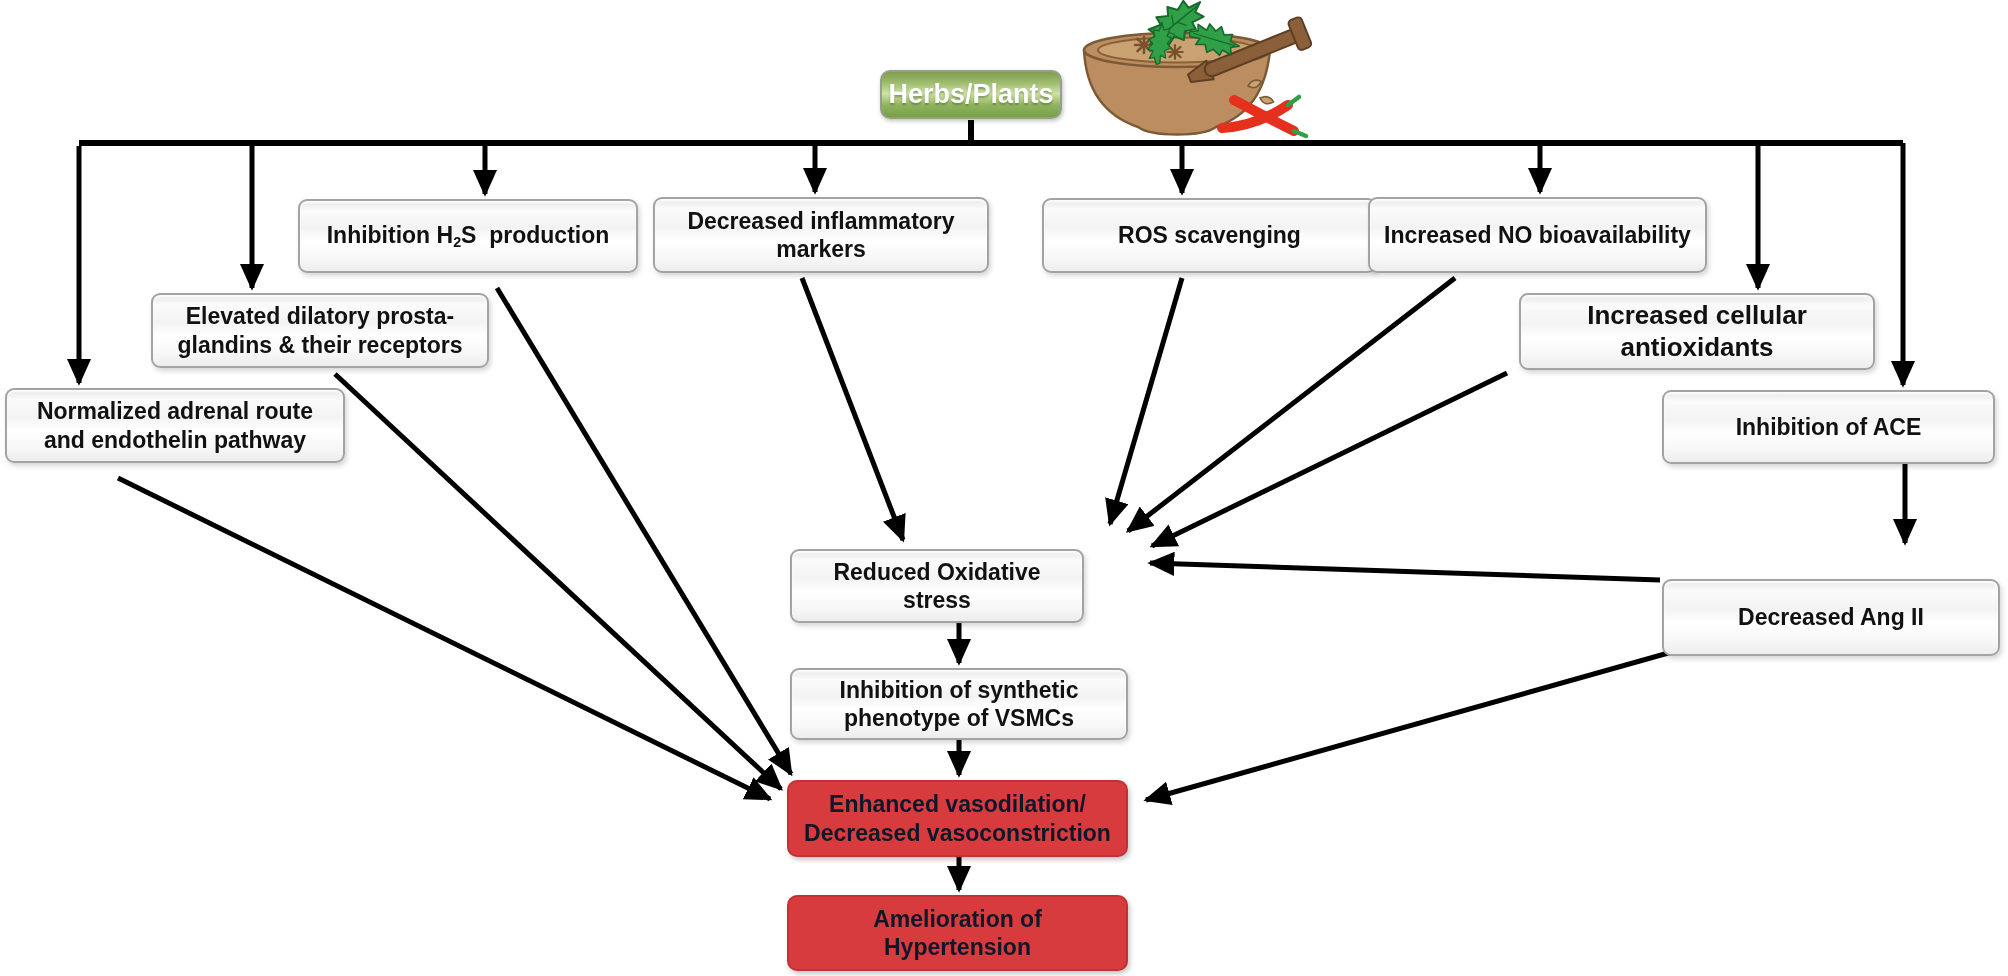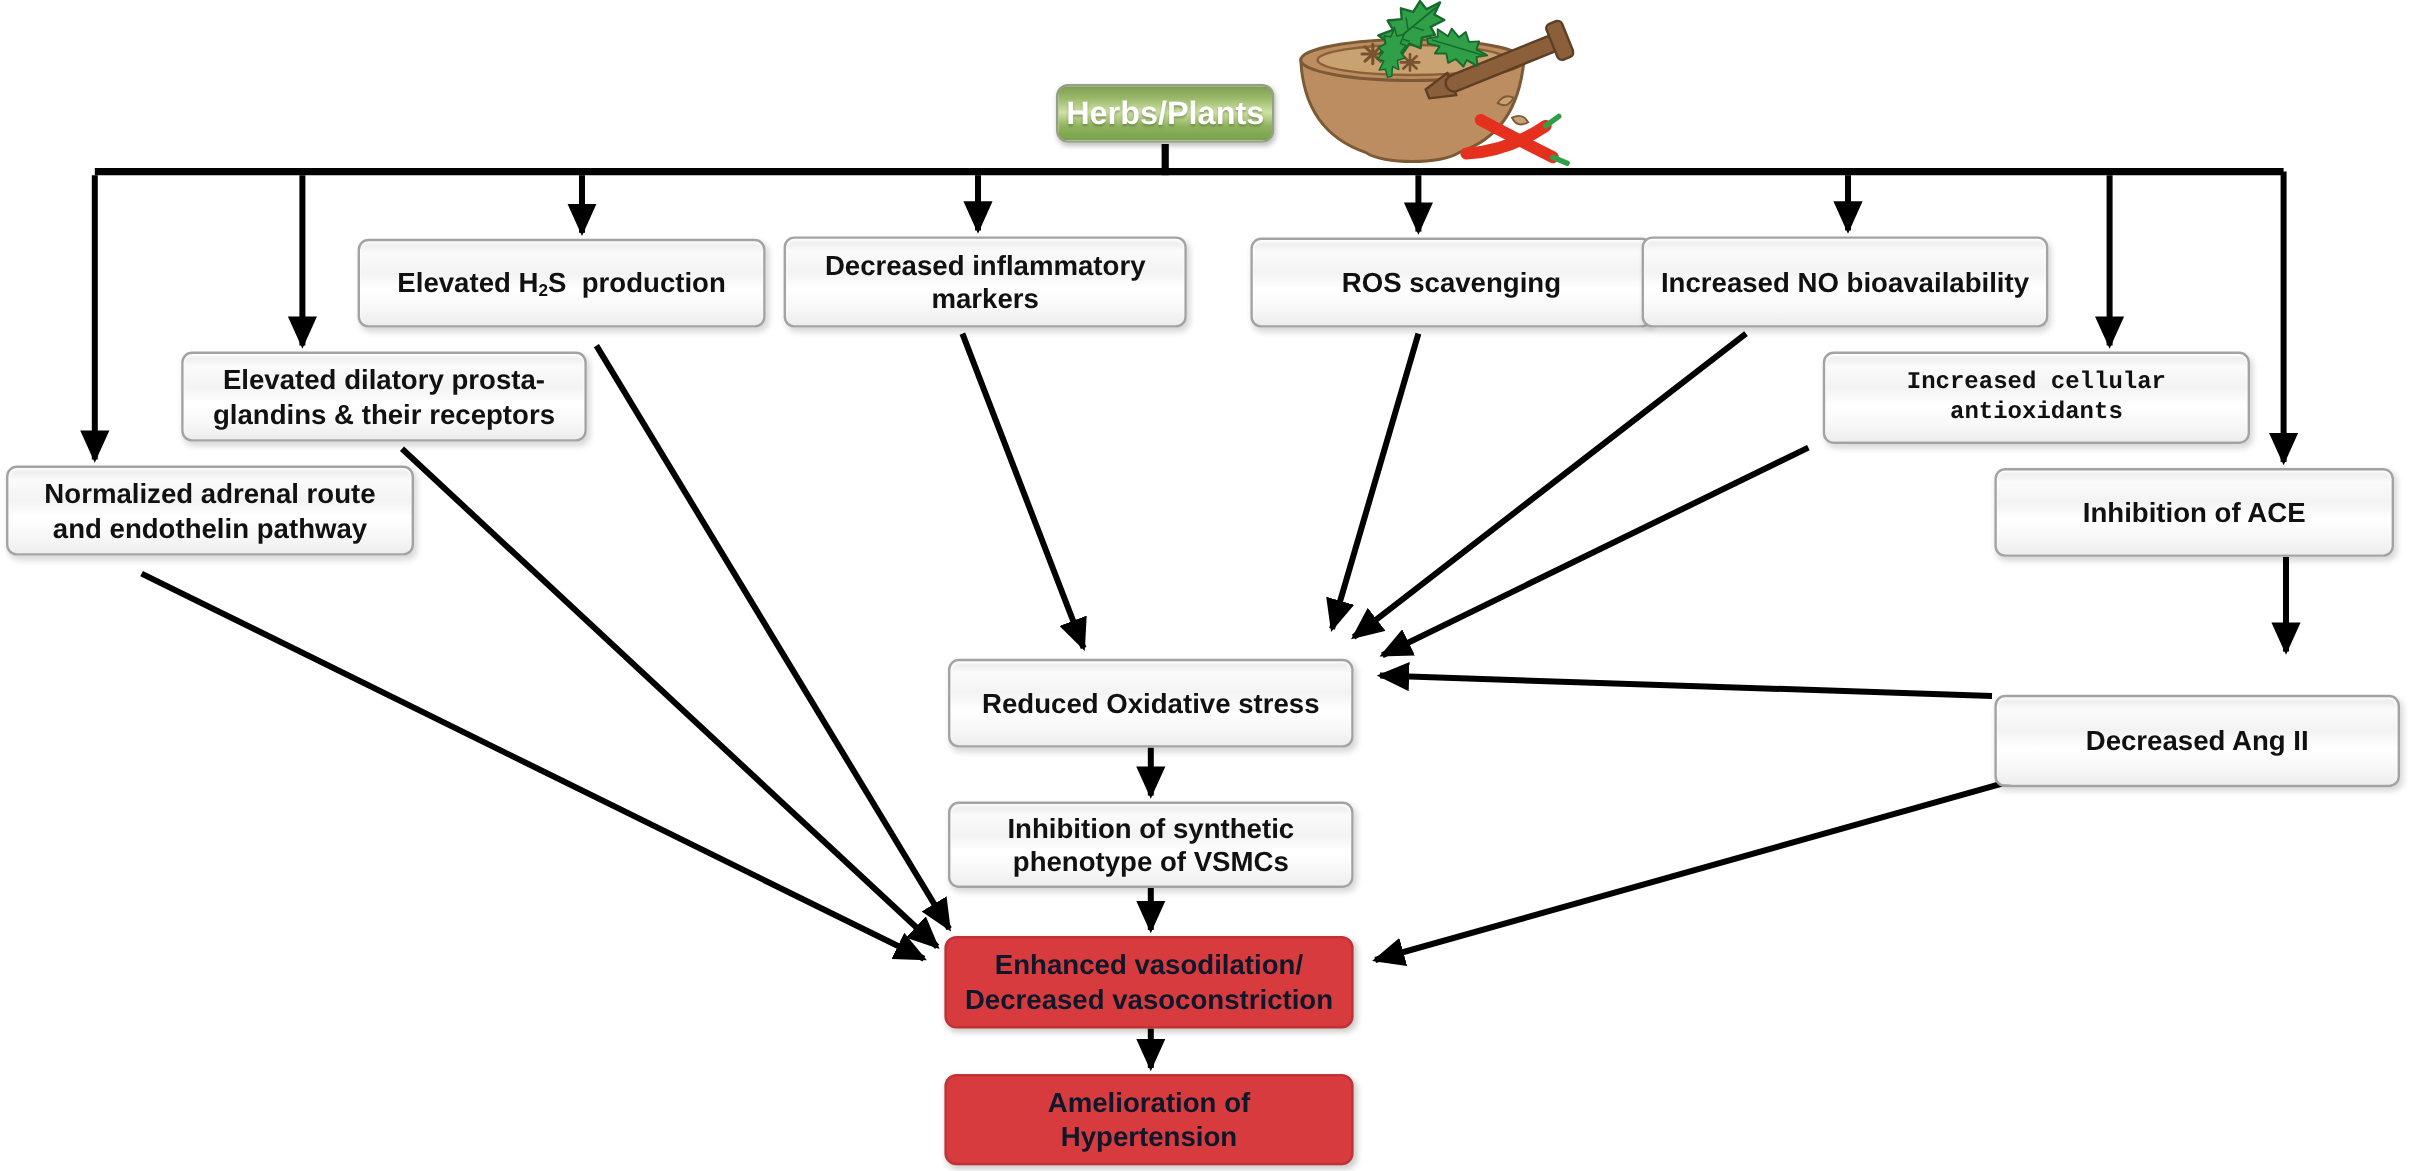--- a/index.html
+++ b/index.html
@@ -131,21 +131,21 @@
       <path d="M222,131 L234,136" stroke="#2fa048" stroke-width="4.5"></path>
     </g>
   </svg>
 
   <div class="node node-green" style="left:880px;top:70px;width:182px;height:49px;">
     <span class="label">Herbs/Plants</span>
   </div>
 
   <div class="node" style="left:298px;top:199px;width:340px;height:74px;">
     <span>
-      <span class="keep-spaces">Elevated H</span><span class="subscript">2</span><span class="keep-spaces">S  production</span>
+      <span class="keep-spaces">Inhibition H</span><span class="subscript">2</span><span class="keep-spaces">S  production</span>
     </span>
   </div>
 
   <div class="node" style="left:653px;top:197px;width:336px;height:76px;">
     <span class="label">Decreased inflammatory
 markers</span>
   </div>
 
   <div class="node" style="left:1042px;top:198px;width:335px;height:75px;">
     <span class="label">ROS scavenging</span>
@@ -154,37 +154,37 @@
   <div class="node" style="left:151px;top:293px;width:338px;height:75px;">
     <span class="label">Elevated dilatory prosta-
 glandins &amp; their receptors</span>
   </div>
 
   <div class="node" style="left:1368px;top:197px;width:339px;height:76px;">
     <span class="label">Increased NO bioavailability</span>
   </div>
 
   <div class="node" style="left:1519px;top:293px;width:356px;height:77px;">
-    <span class="label" style="font-size:20px;font-family:Liberation Mono, monospace;">Increased cellular antioxidants</span>
+    <span class="label" style="font-size:26px;">Increased cellular antioxidants</span>
   </div>
 
   <div class="node" style="left:5px;top:388px;width:340px;height:75px;">
     <span class="label">Normalized adrenal route
 and endothelin pathway</span>
   </div>
 
   <div class="node" style="left:1662px;top:390px;width:333px;height:74px;">
     <span class="label">Inhibition of ACE</span>
   </div>
 
   <div class="node" style="left:1662px;top:548px;width:338px;height:77px;margin-top:31px;">
     <span class="label">Decreased Ang II</span>
   </div>
 
-  <div class="node" style="left:790px;top:549px;width:338px;height:74px;">
+  <div class="node" style="left:790px;top:549px;width:294px;height:74px;">
     <span class="label">Reduced Oxidative stress</span>
   </div>
 
   <div class="node" style="left:790px;top:668px;width:338px;height:72px;">
     <span class="label">Inhibition of synthetic
 phenotype of VSMCs</span>
   </div>
 
   <div class="node node-red" style="left:787px;top:780px;width:341px;height:77px;">
     <span class="label">Enhanced vasodilation/

